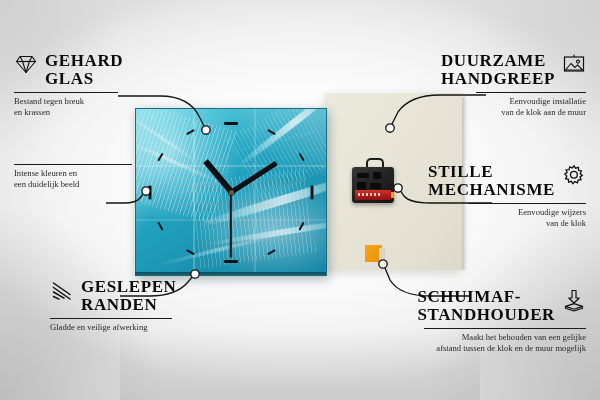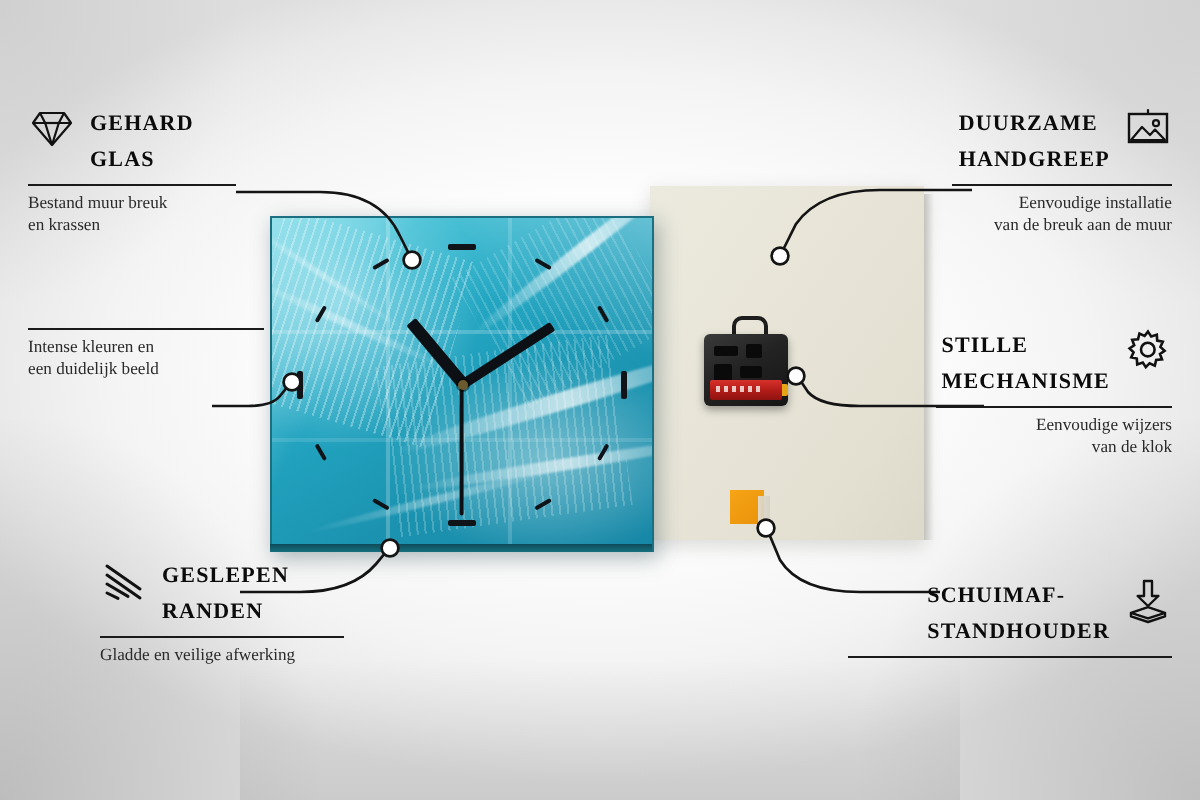--- a/index.html
+++ b/index.html
@@ -94,21 +94,21 @@
   .battery .blabel{position:absolute;left:3px;top:3px;width:24px;height:3px;
     background:repeating-linear-gradient(to right,rgba(255,255,255,.75) 0 2px, rgba(255,255,255,0) 2px 4px);}
   .foam{position:absolute;left:365px;top:245px;width:17px;height:17px;
     background:linear-gradient(140deg,#f7a416,#e8920a);}
   .foam:after{content:"";position:absolute;left:14px;top:3px;width:6px;height:17px;
     background:linear-gradient(to right, rgba(225,222,210,.95), rgba(210,206,192,.8));}
 
   
   .callout{position:absolute;}
   .co-head{display:flex;align-items:flex-start;gap:7px;}
-  .co-title{font-weight:bold;font-size:11px;line-height:13px;letter-spacing:.6px;color:#0b0b0b;
+  .co-title{font-weight:bold;font-size:17px;line-height:13px;letter-spacing:.6px;color:#0b0b0b;
     text-transform:uppercase;white-space:nowrap;}
   .co-rule{height:1px;background:#1a1a1a;margin-top:4px;}
   .co-desc{font-size:8.6px;line-height:10.6px;color:#2a2a2a;margin-top:3px;white-space:pre-line;}
   .left .co-head{justify-content:flex-start;}
   .right .co-head{justify-content:flex-end;}
   .right .co-title{text-align:right;}
   .right .co-desc{text-align:right;}
   .ico{flex:0 0 auto;width:24px;height:24px;display:block;}
   .ico svg{display:block;}
 
@@ -217,21 +217,21 @@
           <path d="M8.6 9.5 L15.4 9.5"></path>
         </g>
           </svg>
       </span>
       <span>
         <span class="co-title">GEHARD</span><br>
         <span class="co-title">GLAS</span>
       </span>
     </div>
     <div class="co-rule" style="width:104px;"></div>
-    <div class="co-desc">Bestand muur breuk
+    <div class="co-desc">Bestand tegen breuk
 en krassen</div>
   </div>
 
   <div class="callout left" style="left:14px;top:160px;width:132px;">
     <div class="co-rule" style="width:118px;"></div>
     <div class="co-desc">Intense kleuren en
 een duidelijk beeld</div>
   </div>
 
   <div class="callout left" style="left:14px;top:278px;width:134px;margin-left:36px;">
@@ -265,21 +265,21 @@
         <svg width="24" height="24" viewBox="0 0 24 24">
           <rect x="2.5" y="5" width="19" height="14" fill="none" stroke="#111" stroke-width="1.2"></rect>
           <circle cx="16" cy="9.6" r="1.5" fill="none" stroke="#111" stroke-width="1.1"></circle>
           <path d="M3.5 18 L9 11.5 L13 15.5 L15.5 12.8 L20.5 18 Z" fill="none" stroke="#111" stroke-width="1.1" stroke-linejoin="round"></path>
           <path d="M12 5 L12 2.6" stroke="#111" stroke-width="1.1"></path>
         </svg>
       </span>
     </div>
     <div class="co-rule" style="width:110px;margin-left:auto;"></div>
     <div class="co-desc">Eenvoudige installatie
-van de breuk aan de muur</div>
+van de klok aan de muur</div>
   </div>
 
   <div class="callout right" style="left:452px;top:163px;width:134px;">
     <div class="co-head">
       <span>
         <span class="co-title">STILLE</span><br>
         <span class="co-title">MECHANISME</span>
       </span>
       <span class="ico">
         <svg width="24" height="24" viewBox="0 0 24 24">
@@ -305,15 +305,17 @@
         <svg width="24" height="24" viewBox="0 0 24 24">
             <g fill="none" stroke="#111" stroke-width="1.2" stroke-linejoin="round">
           <path d="M10 2.5 L14 2.5 L14 10 L17.2 10 L12 15 L6.8 10 L10 10 Z"></path>
           <path d="M12 15.6 L20.5 18.4 L12 21.2 L3.5 18.4 Z"></path>
           <path d="M3.5 18.4 L3.5 20.2 L12 23 L20.5 20.2 L20.5 18.4"></path>
         </g>
           </svg>
       </span>
     </div>
     <div class="co-rule" style="width:162px;margin-left:auto;"></div>
+    <div class="co-desc">Maakt het behouden van een gelijke
+afstand tussen de klok en de muur mogelijk</div>
   </div>
 
 </div>
 
 </body></html>

